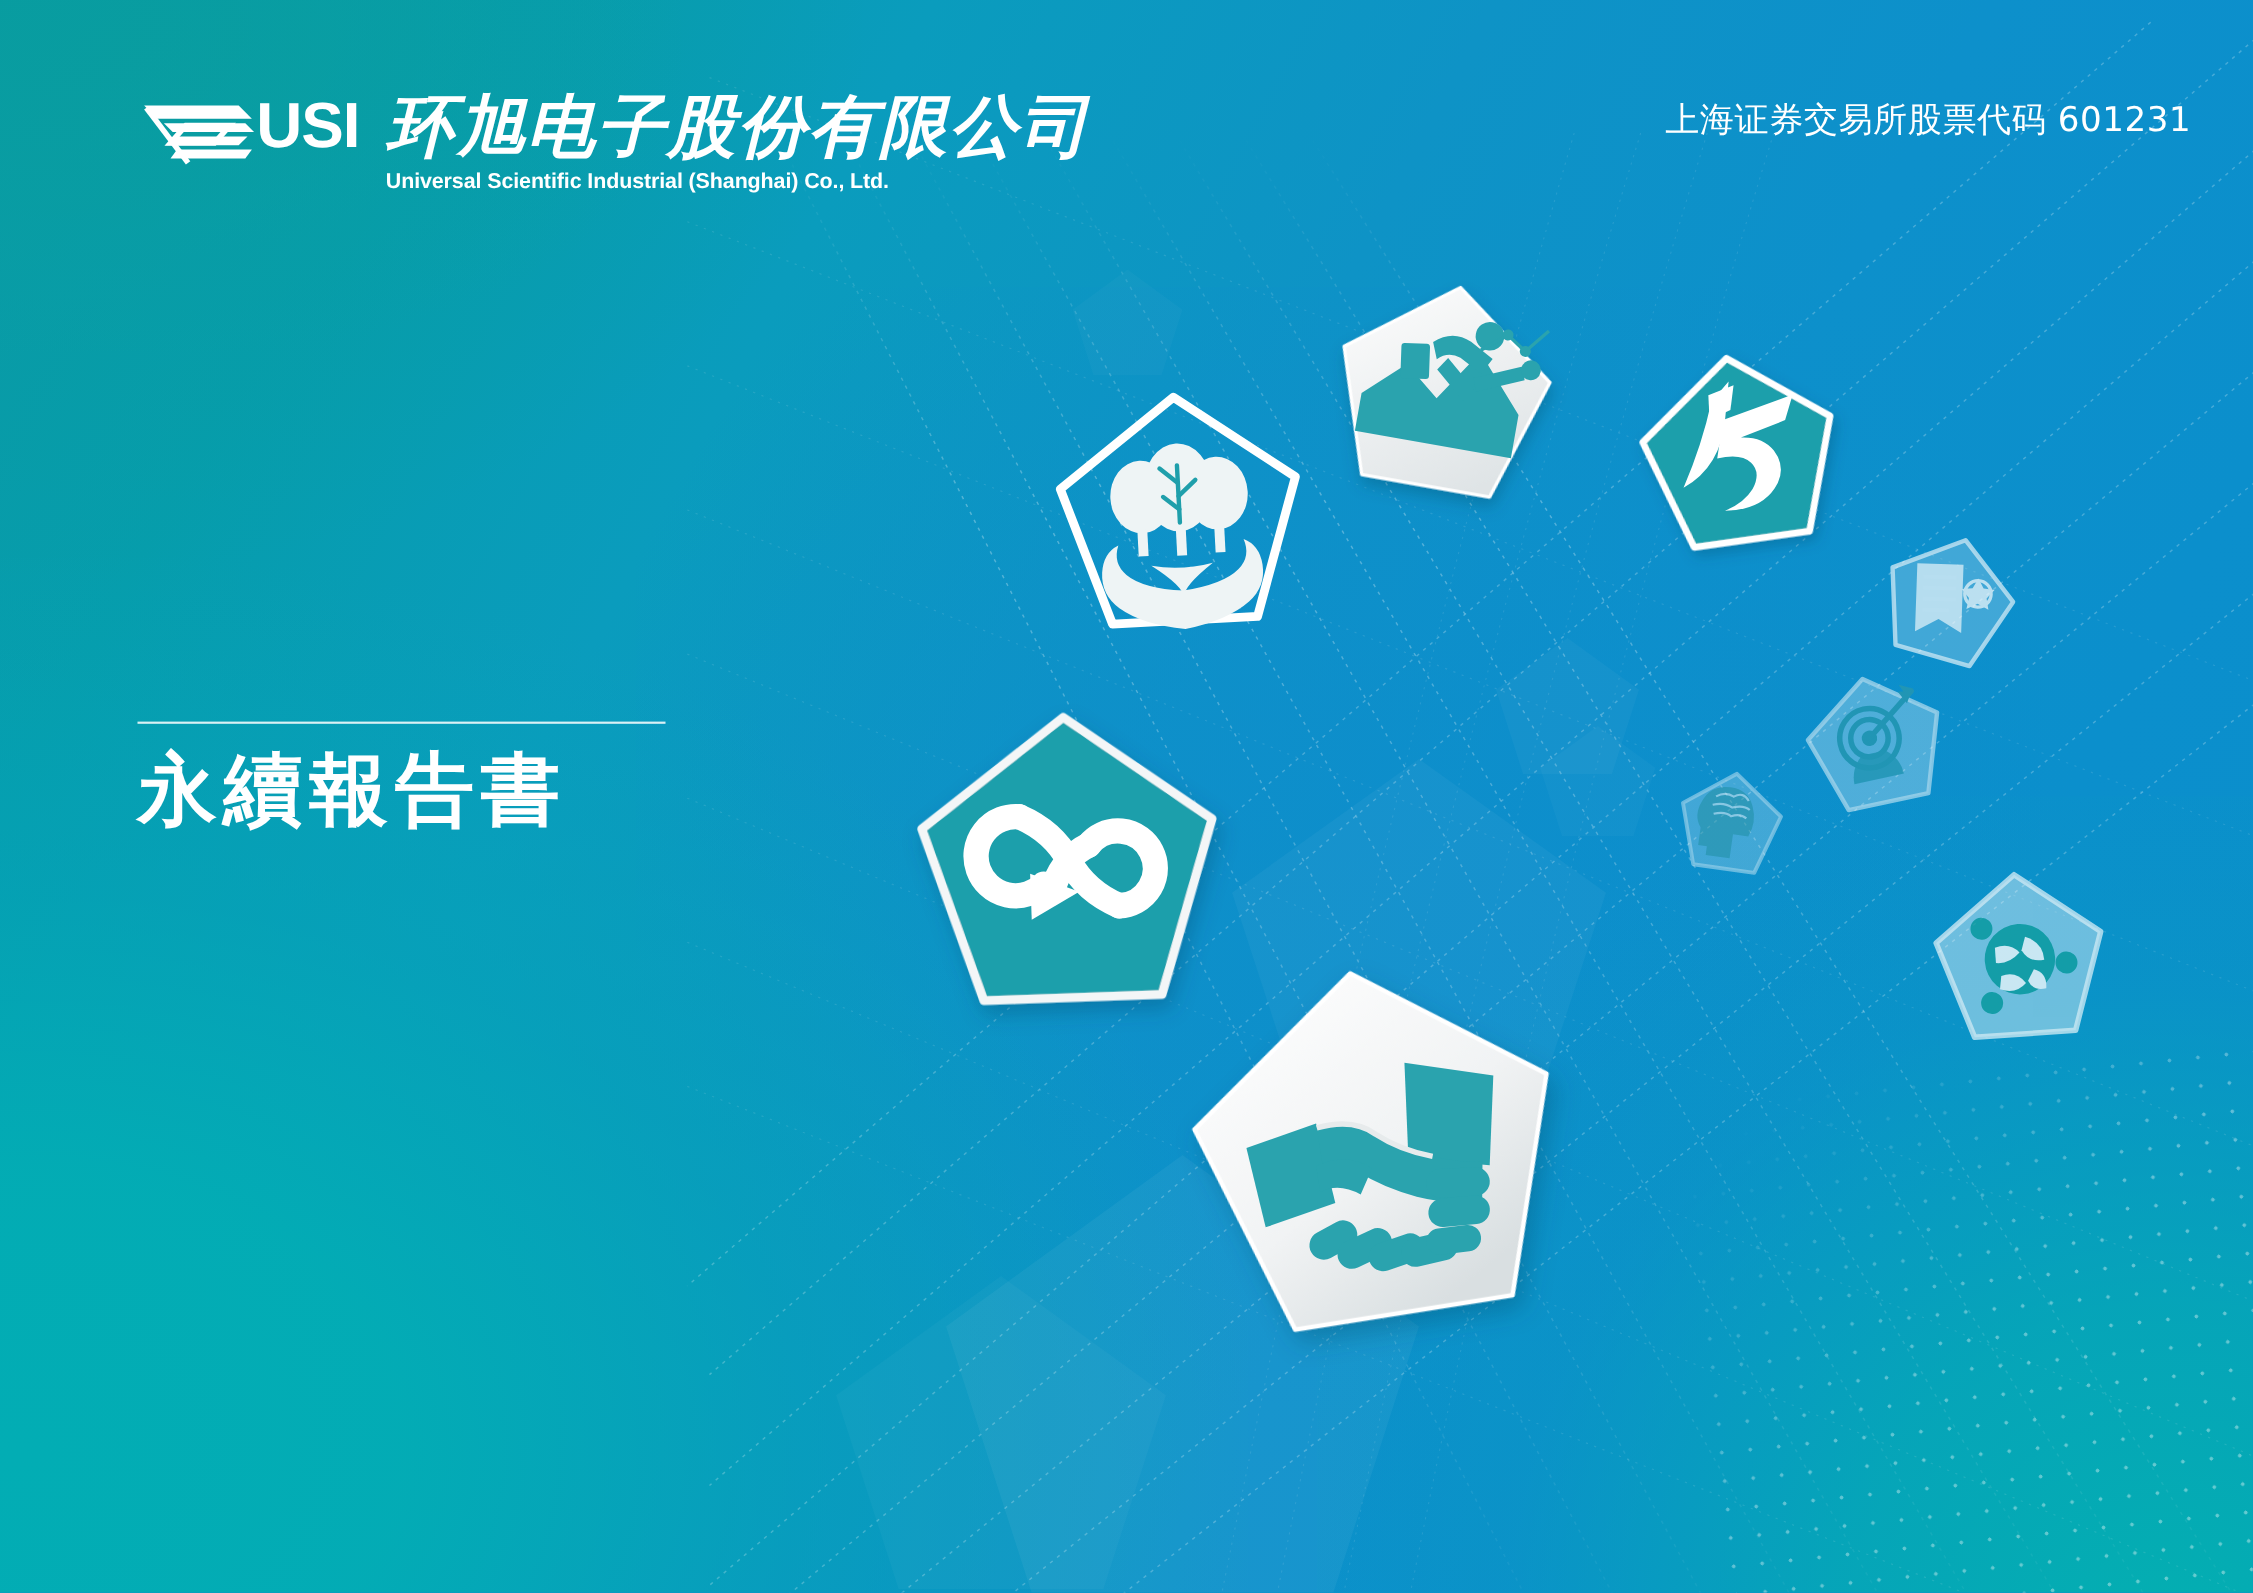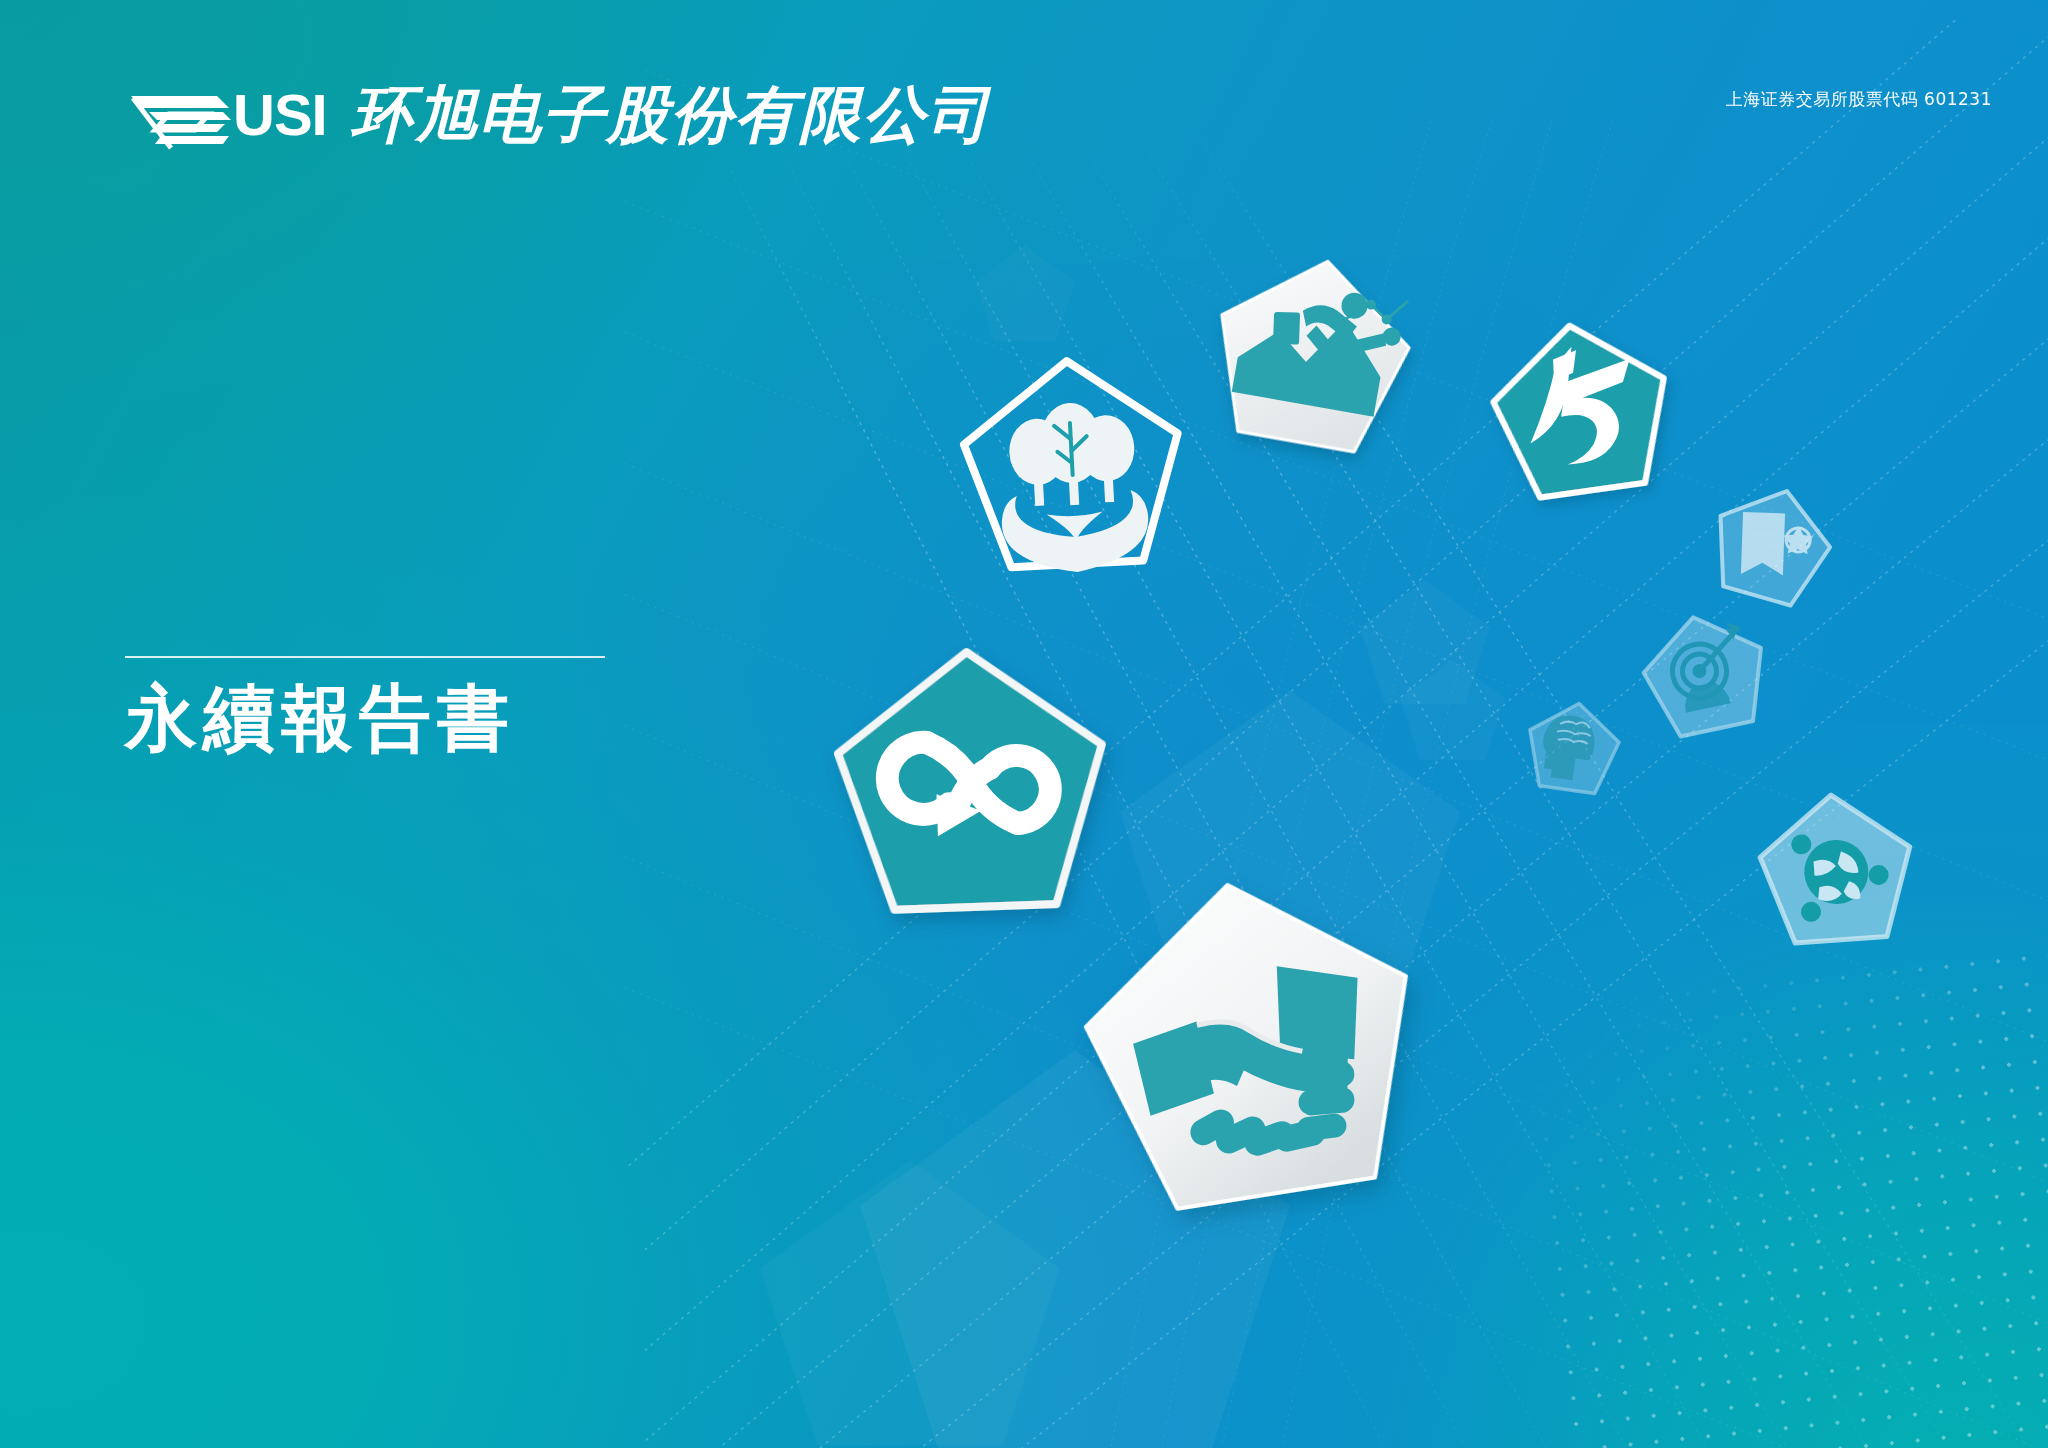--- a/index.html
+++ b/index.html
@@ -126,21 +126,21 @@
     font-weight: bold;
     letter-spacing: -0.1px;
     margin-top: 7px;
     white-space: nowrap;
     font-family: "Liberation Sans", sans-serif;
   }
   .stock-code {
     position: absolute;
     right: 72px; top: 88px;
     color: #ffffff;
-    font-size: 17px;
+    font-size: 31px;
     letter-spacing: 0.5px;
     white-space: nowrap;
     font-family: "DejaVu Sans", "Liberation Sans", sans-serif;
   }
 
   
   .title-block { position: absolute; left: 125px; top: 630px; z-index: 30; width: 500px; }
   .title-year {
     color: #ffffff;
     font-size: 96px;
@@ -252,20 +252,21 @@
           <polygon points="36,54 104,54 98,62 30,62"></polygon>
         </g>
         <g fill="none" stroke="#ffffff" stroke-width="5">
           <path d="M8 16 L46 66"></path>
         </g>
         <polygon points="44,32 84,32 70,48 30,48" fill="none" stroke="#ffffff" stroke-width="5"></polygon>
       </svg>
       <div class="logo-usi">USI</div>
       <div class="logo-right">
         <div class="logo-cn">环旭电子股份有限公司</div>
+        <div class="logo-en">Universal Scientific Industrial (Shanghai) Co., Ltd.</div>
       </div>
     </div>
 
     <div class="stock-code">上海证券交易所股票代码 601231</div>
   </div>
 
   <div class="title-block">
     <div class="title-rule"></div>
     <div class="title-main">永續報告書</div>
   </div>

